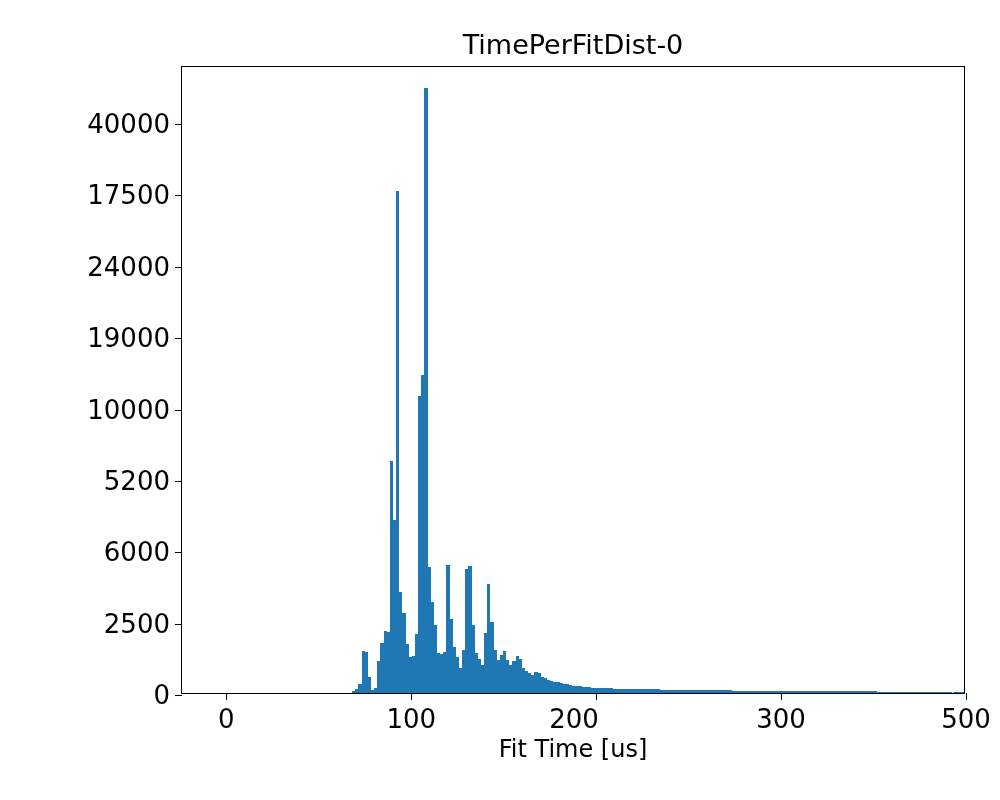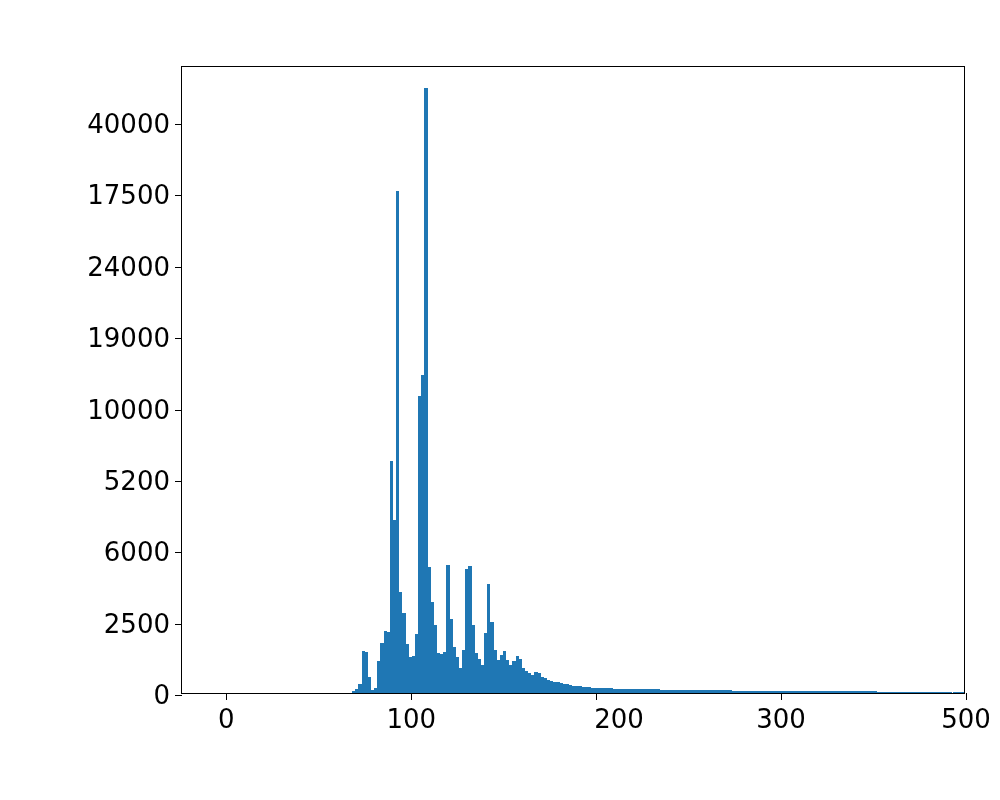--- a/index.html
+++ b/index.html
@@ -36,20 +36,21 @@
   #xlabel{
     position:absolute;left:181px;top:734px;width:784px;text-align:center;
     font-size:24px;line-height:30px;white-space:nowrap;
   }
 </style>
 </head>
 <body>
 
 <div id="figure">
 
+  <div id="chart-title">TimePerFitDist-0</div>
 
   <div id="plot-area">
     <div id="bars">
         <div class="bar" style="left: 170.113px; width: 3.1434px; height: 1.71273px; background: rgb(31, 119, 180);"></div>
         <div class="bar" style="left: 173.257px; width: 3.1434px; height: 4.28182px; background: rgb(31, 119, 180);"></div>
         <div class="bar" style="left: 176.4px; width: 3.1434px; height: 8.84909px; background: rgb(31, 119, 180);"></div>
         <div class="bar" style="left: 179.543px; width: 3.1434px; height: 41.9618px; background: rgb(31, 119, 180);"></div>
         <div class="bar" style="left: 182.687px; width: 3.1434px; height: 40.5345px; background: rgb(31, 119, 180);"></div>
         <div class="bar" style="left: 185.83px; width: 3.1434px; height: 15.9855px; background: rgb(31, 119, 180);"></div>
         <div class="bar" style="left: 188.974px; width: 3.1434px; height: 3.42545px; background: rgb(31, 119, 180);"></div>
@@ -261,22 +262,23 @@
         <div class="ytick-label" style="top: 128.455px;">17500</div>
         <div class="ytick-mark" style="top: 57.0909px;"></div>
         <div class="ytick-label" style="top: 57.0909px;">40000</div>
       </div>
     <div id="xticks">
         <div class="xtick-mark" style="left: 44.3774px;"></div>
         <div class="xtick-label" style="left: 44.3774px;">0</div>
         <div class="xtick-mark" style="left: 229.283px;"></div>
         <div class="xtick-label" style="left: 229.283px;">100</div>
         <div class="xtick-mark" style="left: 414.189px;"></div>
-        <div class="xtick-label" style="left: 437px; text-align: right;">200</div>
+        <div class="xtick-label" style="left: 392px; text-align: right;">200</div>
         <div class="xtick-mark" style="left: 599.094px;"></div>
         <div class="xtick-label" style="left: 599.094px;">300</div>
         <div class="xtick-mark" style="left: 784px;"></div>
         <div class="xtick-label" style="left: 784px;">500</div>
       </div>
   </div>
 
+  <div id="xlabel">Fit Time [us]</div>
 
 </div>
 
 </body></html>

